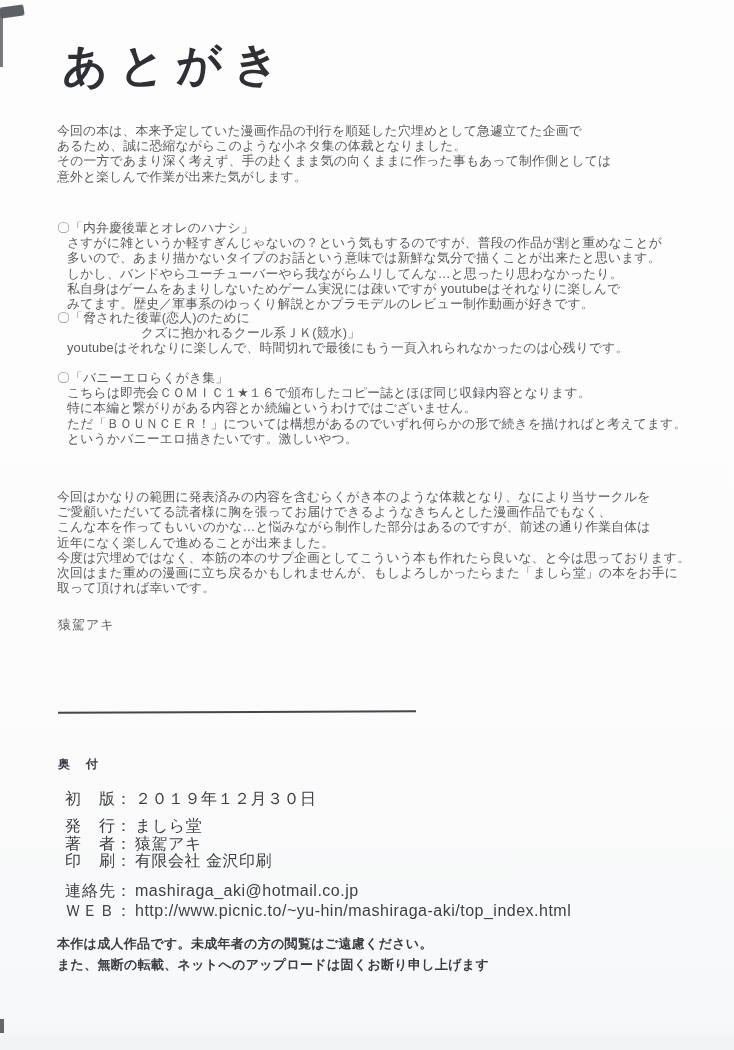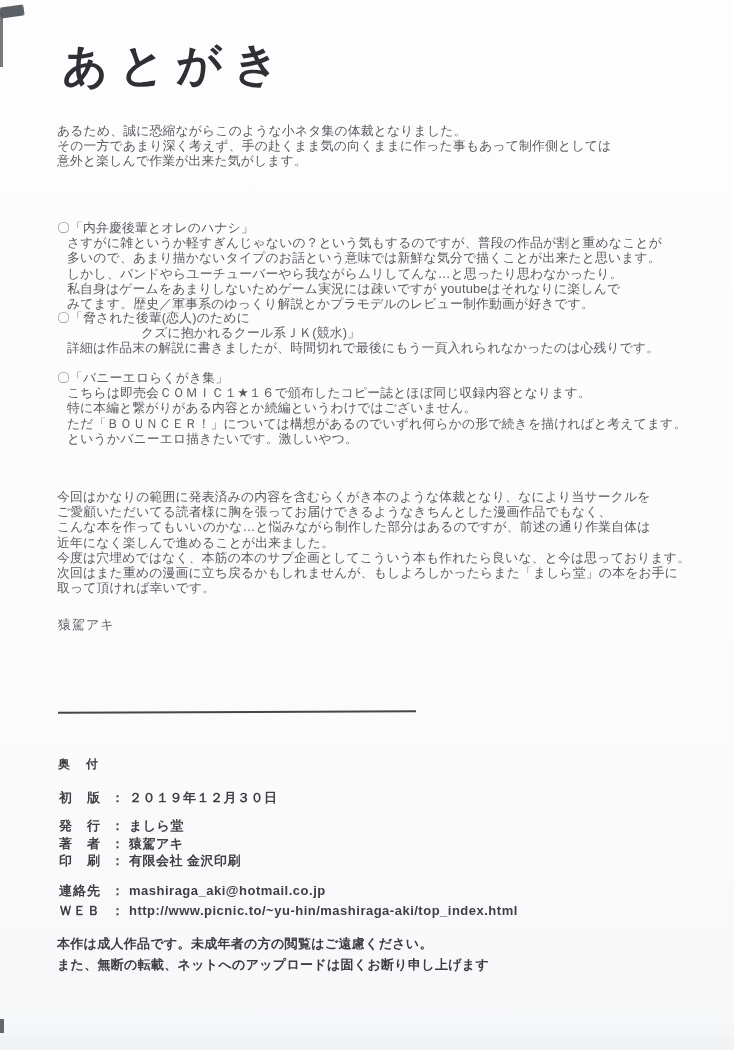--- a/index.html
+++ b/index.html
@@ -21,21 +21,21 @@
   }
   .tblock{position:absolute;left:57px;font-size:12.8px;line-height:15.2px;
     color:#5a5b61;letter-spacing:0.2px;white-space:nowrap;}
   .sec-body{padding-left:10px;}
   .cont-indent{padding-left:84px;}
   .signature{position:absolute;left:58px;top:616px;font-size:13px;color:#5f6066;letter-spacing:1px;}
   .divider{position:absolute;left:58px;top:711px;width:358px;height:2px;
     background:#45464a;transform:rotate(-0.25deg);}
   .colophon-title{position:absolute;left:58px;top:756px;font-size:12px;font-weight:bold;
     color:#3a3b41;letter-spacing:2px;}
-  .col-rows{position:absolute;left:59px;font-size:13px;font-weight:bold;color:#3e3f45;white-space:nowrap;}
+  .col-rows{position:absolute;left:65px;font-size:16px;font-weight:normal;color:#3e3f45;white-space:nowrap;}
   .col-row{display:flex;}
   .col-label{width:47px;letter-spacing:1px;}
   .col-colon{width:23px;text-align:center;}
   .col-value{letter-spacing:0.5px;}
   .rows-pub .col-row{line-height:17.6px;}
   .rows-contact .col-row{line-height:19.5px;}
   .notice{position:absolute;left:57px;top:933px;font-size:13px;font-weight:bold;
     color:#3c3d43;line-height:21px;letter-spacing:0.3px;white-space:nowrap;}
   
   .smudge-topleft{position:absolute;left:0;top:6px;width:24px;height:11px;
@@ -50,41 +50,42 @@
 <div class="sheet">
 
   <div class="smudge-topleft"></div>
   <div class="sliver-left"></div>
   <div class="dot-bottomleft"></div>
   <div class="bottom-shade"></div>
 
   <div class="page-title">あとがき</div>
 
   <div class="tblock" style="top:123px;">
+    <div>今回の本は、本来予定していた漫画作品の刊行を順延した穴埋めとして急遽立てた企画で</div>
     <div>あるため、誠に恐縮ながらこのような小ネタ集の体裁となりました。</div>
     <div>その一方であまり深く考えず、手の赴くまま気の向くままに作った事もあって制作側としては</div>
     <div>意外と楽しんで作業が出来た気がします。</div>
   </div>
 
   <div class="tblock" style="top:209px;margin-top:11px;">
     <div>〇「内弁慶後輩とオレのハナシ」</div>
     <div class="sec-body">
       <div>さすがに雑というか軽すぎんじゃないの？という気もするのですが、普段の作品が割と重めなことが</div>
       <div>多いので、あまり描かないタイプのお話という意味では新鮮な気分で描くことが出来たと思います。</div>
       <div>しかし、バンドやらユーチューバーやら我ながらムリしてんな…と思ったり思わなかったり。</div>
       <div>私自身はゲームをあまりしないためゲーム実況には疎いですが youtubeはそれなりに楽しんで</div>
       <div>みてます。歴史／軍事系のゆっくり解説とかプラモデルのレビュー制作動画が好きです。</div>
     </div>
   </div>
 
   <div class="tblock" style="top:310px;">
     <div>〇「脅された後輩(恋人)のために</div>
     <div class="cont-indent">クズに抱かれるクール系ＪＫ(競水)」</div>
     <div class="sec-body">
-      <div>詳細は作品末の解説に書きましたが、時間切れで最後にもう一頁入れられなかったのは心残りです。</div>
+      <div>youtubeはそれなりに楽しんで、時間切れで最後にもう一頁入れられなかったのは心残りです。</div>
     </div>
   </div>
 
   <div class="tblock" style="top:370px;">
     <div>〇「バニーエロらくがき集」</div>
     <div class="sec-body">
       <div>こちらは即売会ＣＯＭＩＣ１★１６で頒布したコピー誌とほぼ同じ収録内容となります。</div>
       <div>特に本編と繋がりがある内容とか続編というわけではございません。</div>
       <div>ただ「ＢＯＵＮＣＥＲ！」については構想があるのでいずれ何らかの形で続きを描ければと考えてます。</div>
       <div>というかバニーエロ描きたいです。激しいやつ。</div>

